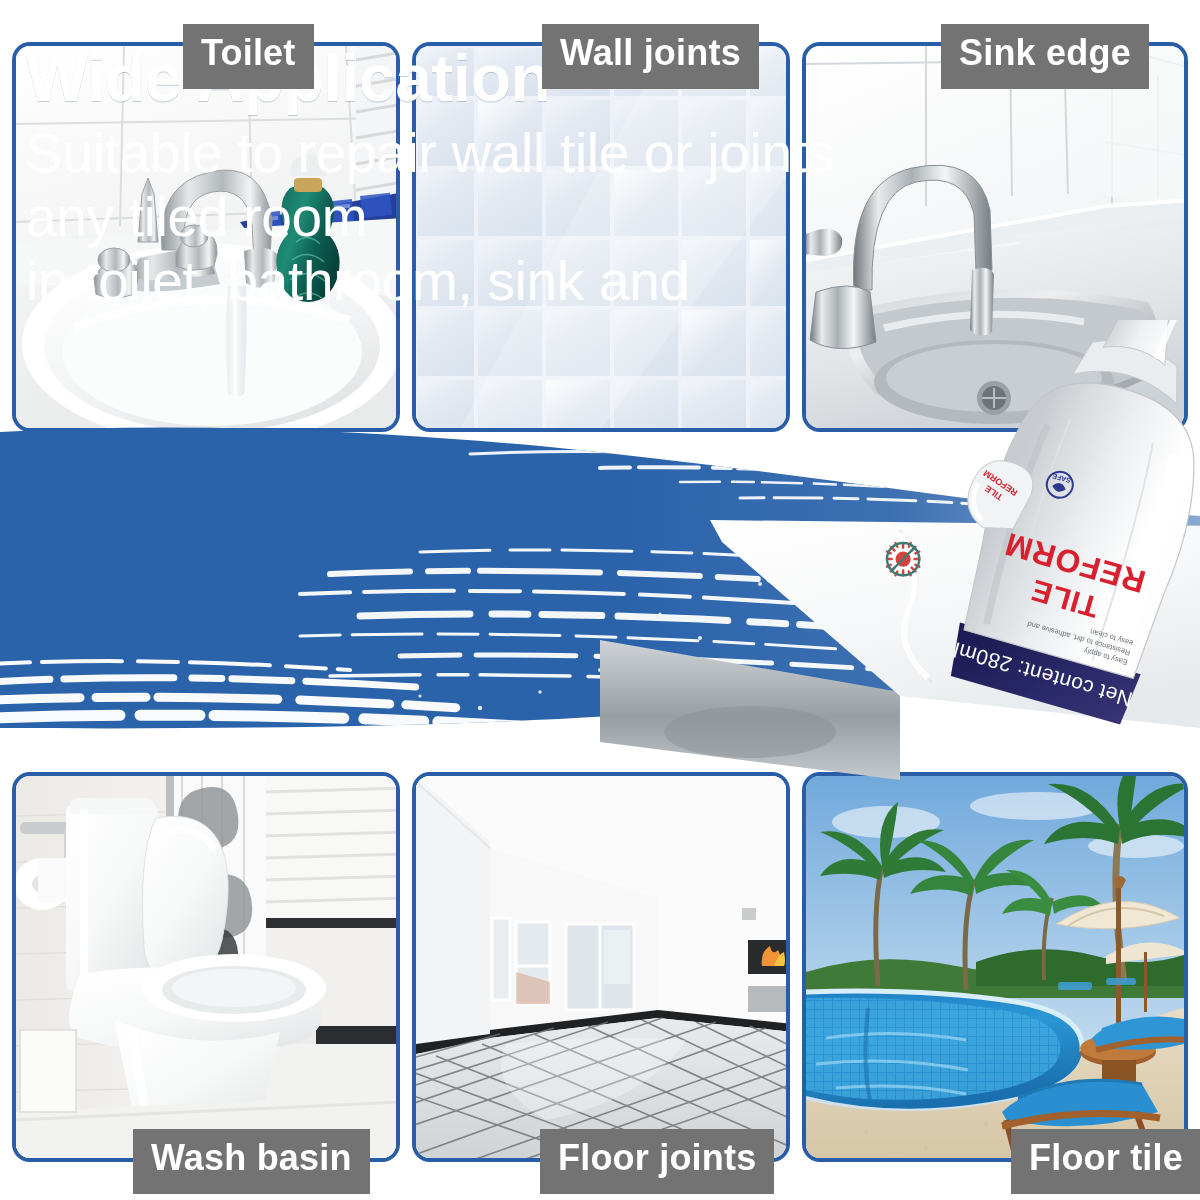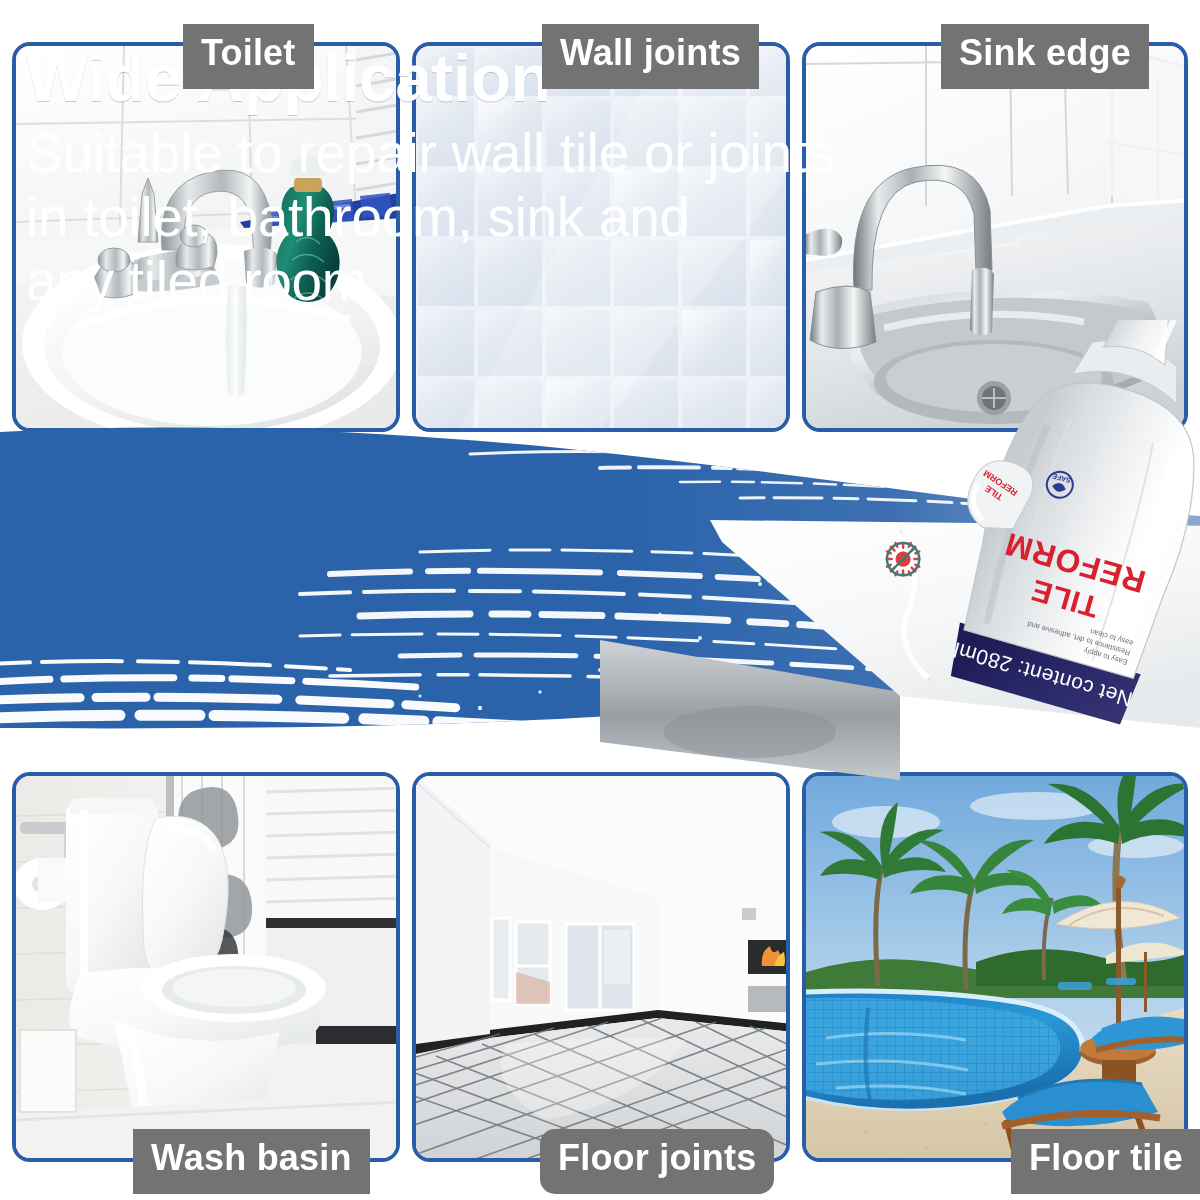--- a/index.html
+++ b/index.html
@@ -418,22 +418,22 @@
             <circle cx="420" cy="272" r="1.6"></circle>
         </g>
       </g>
     </svg>
   </div>
 
   <div class="banner-text">
     <div class="banner-title">Wide Application</div>
     <div class="banner-sub">
       <div>Suitable to repair wall tile or joints</div>
+      <div>any tiled room</div>
       <div>in toilet, bathroom, sink and</div>
-      <div>any tiled room</div>
     </div>
   </div>
 
   <div class="surface">
     <svg viewBox="0 0 620 260" preserveAspectRatio="none" width="620" height="260">
       <defs>
         <linearGradient id="marbleG" x1="0" y1="0" x2="0.5" y2="1">
           <stop offset="0%" stop-color="#ffffff"></stop>
             <stop offset="55%" stop-color="#f6f7f8"></stop>
           <stop offset="100%" stop-color="#e7eaec"></stop>
@@ -741,21 +741,21 @@
           <line x1="246" y1="242" x2="-40" y2="340"></line>
           <line x1="192" y1="246" x2="-40" y2="322"></line>
           <line x1="138" y1="252" x2="-40" y2="306"></line>
           <line x1="84" y1="258" x2="-40" y2="292"></line>
         </g>
 
         <path d="M90 268 q100 -10 180 -4 q-40 60 -140 80 q-60 -34 -40 -76 z" fill="#ffffff" opacity=".3"></path>
       </svg>
     </div>
   </div>
-  <div class="badge" style="left:495px; top:1129px;border-radius:15px;">Floor joints</div>
+  <div class="badge" style="left:495px; top:1129px;">Floor joints</div>
 
   <div class="panel" style="left:802px; top:772px; width:386px; height:390px;">
     <div class="panel-inner">
       <svg viewBox="0 0 386 390" preserveAspectRatio="none" width="386" height="390">
         <defs>
           <linearGradient id="skyG" x1="0" y1="0" x2="0" y2="1">
             <stop offset="0%" stop-color="#71a9dc"></stop>
               <stop offset="45%" stop-color="#a7cbe9"></stop>
             <stop offset="100%" stop-color="#dde9f2"></stop>
           </linearGradient>

